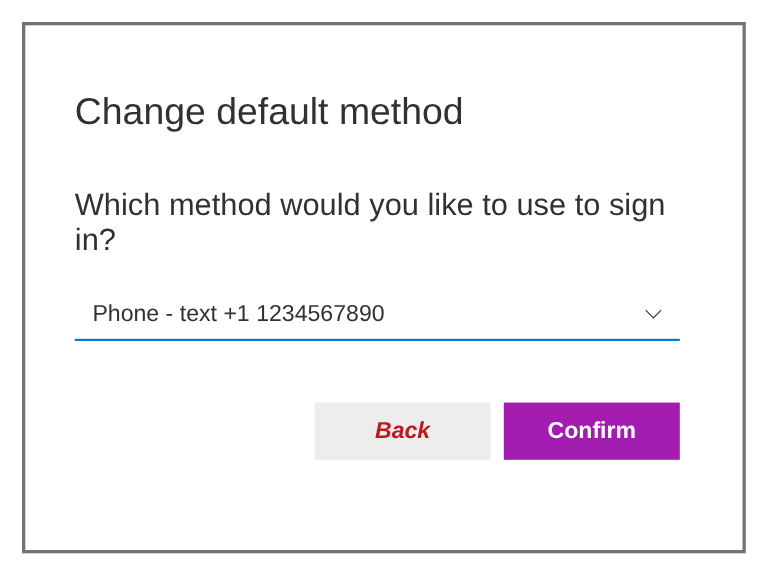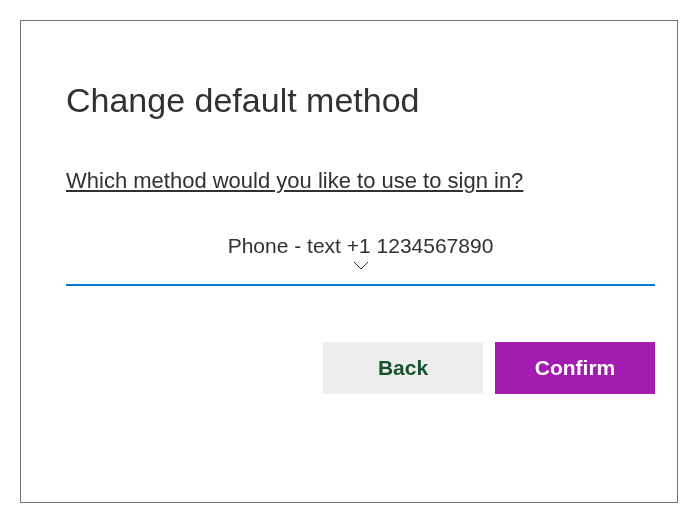--- a/index.html
+++ b/index.html
@@ -8,48 +8,46 @@
       box-sizing: border-box;
     }
     body {
       font-family: 'Segoe UI', -apple-system, BlinkMacSystemFont, sans-serif;
       background: #fff;
       width: 698px;
       height: 523px;
       padding: 20px;
     }
     .dialog {
-      border: 1px solid #737373;
+      border: 3px solid #737373;
       width: 100%;
       height: 100%;
-      padding: 60px 22px 40px 45px;
+      padding: 60px 57px 40px 45px;
       position: relative;
     }
     .dialog-title {
       font-size: 34px;
       font-weight: 300;
       color: #323130;
       margin-bottom: 48px;
     }
     .dialog-prompt {
-      font-size: 22px;
+      font-size: 28px;
       font-weight: 400;
       color: #323130;
       margin-bottom: 32px;
-      text-decoration: underline;
     }
     .dropdown {
       display: flex;
       align-items: center;
       justify-content: space-between;
       border-bottom: 2px solid #0078d4;
       padding: 8px 16px 10px 16px;
       cursor: pointer;
       margin-bottom: 56px;
-      flex-direction: column;
     }
     .dropdown-value {
       font-size: 21px;
       font-weight: 400;
       color: #323130;
     }
     .chevron-icon {
       width: 16px;
       height: 16px;
       display: flex;
@@ -72,21 +70,22 @@
       font-weight: 600;
       border: none;
       cursor: pointer;
       display: flex;
       align-items: center;
       justify-content: center;
       font-family: inherit;
     }
     .btn-back {
       background: #ededed;
-      color: #14532d;
+      color: #b91c1c;
+      font-style: italic;
     }
     .btn-confirm {
       background: #a21caf;
       color: #fff;
     }
   </style>
 </head>
 <body>
 
 <div class="dialog">

